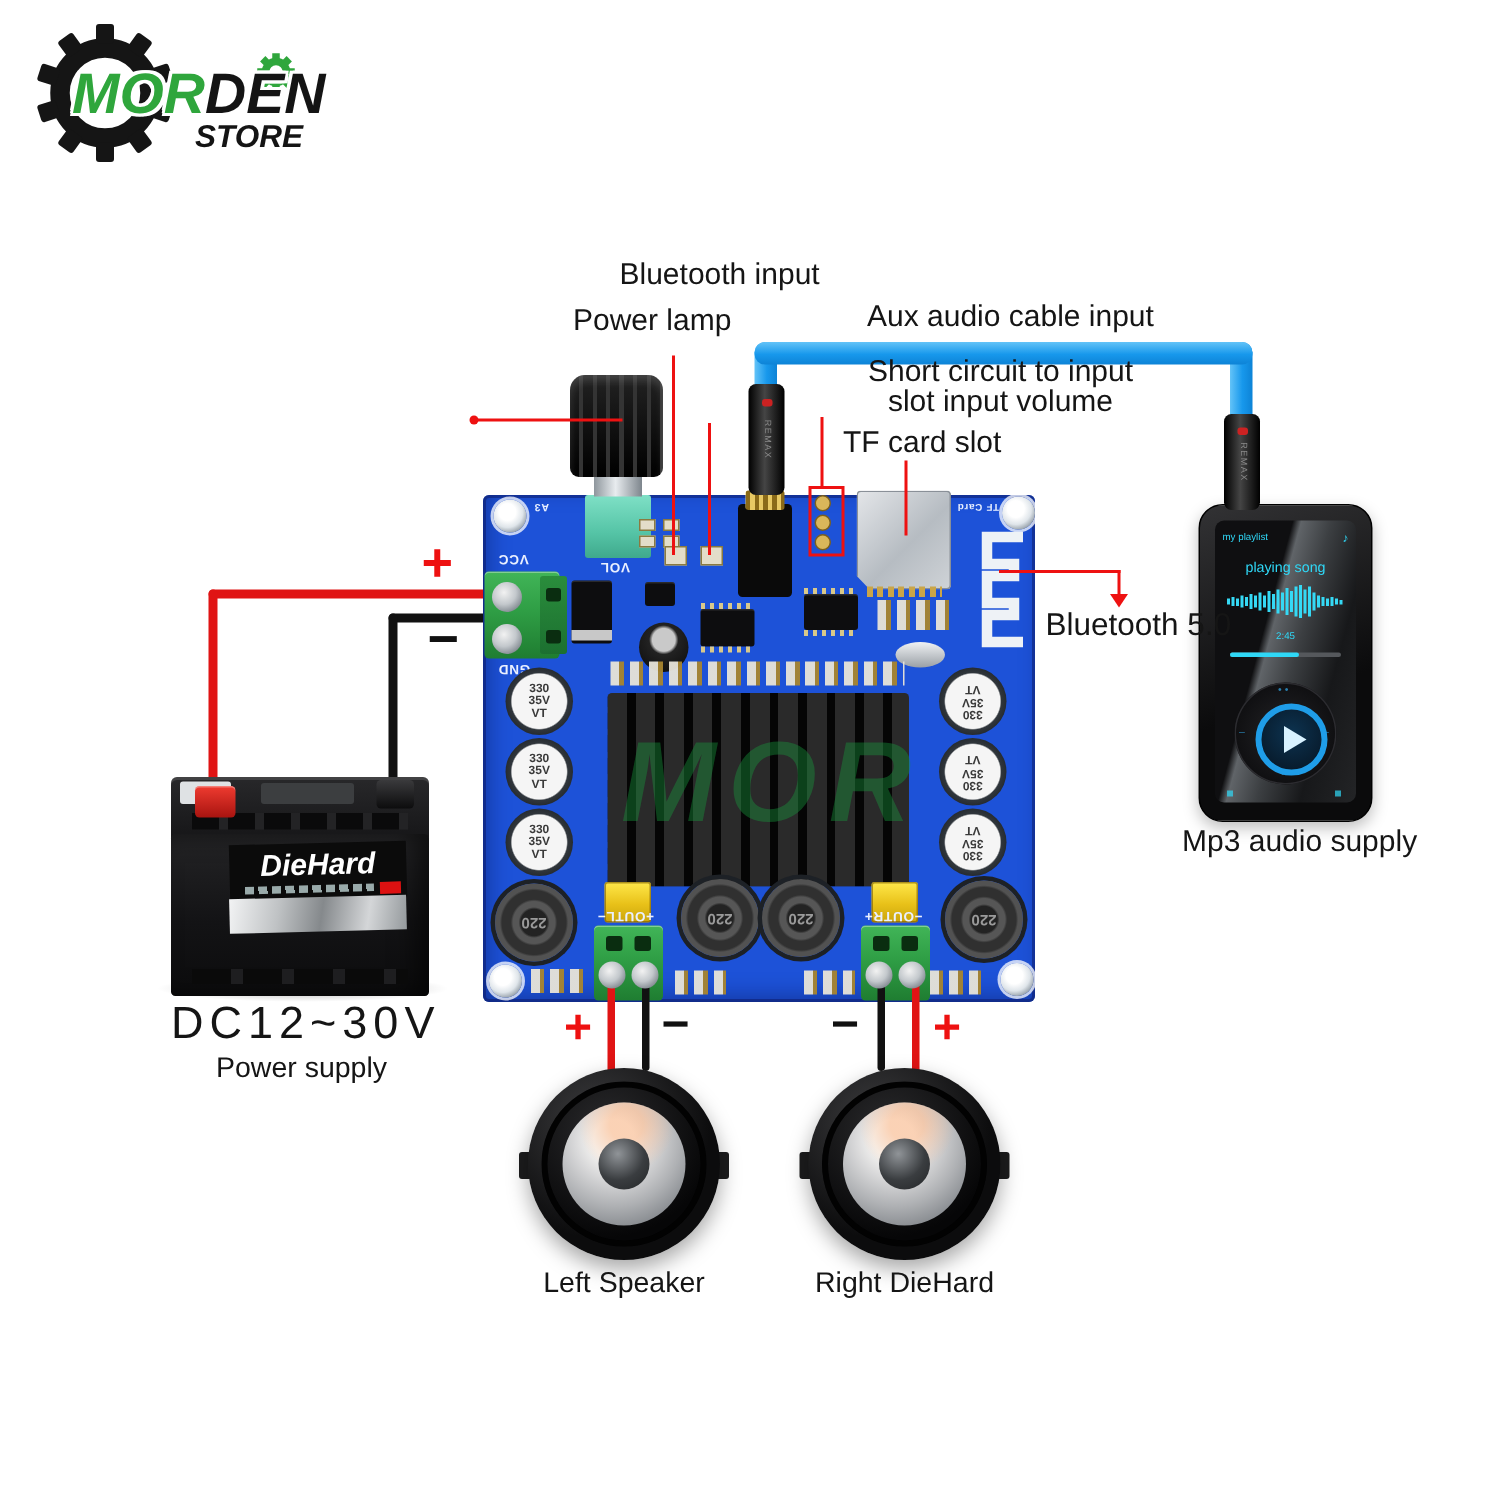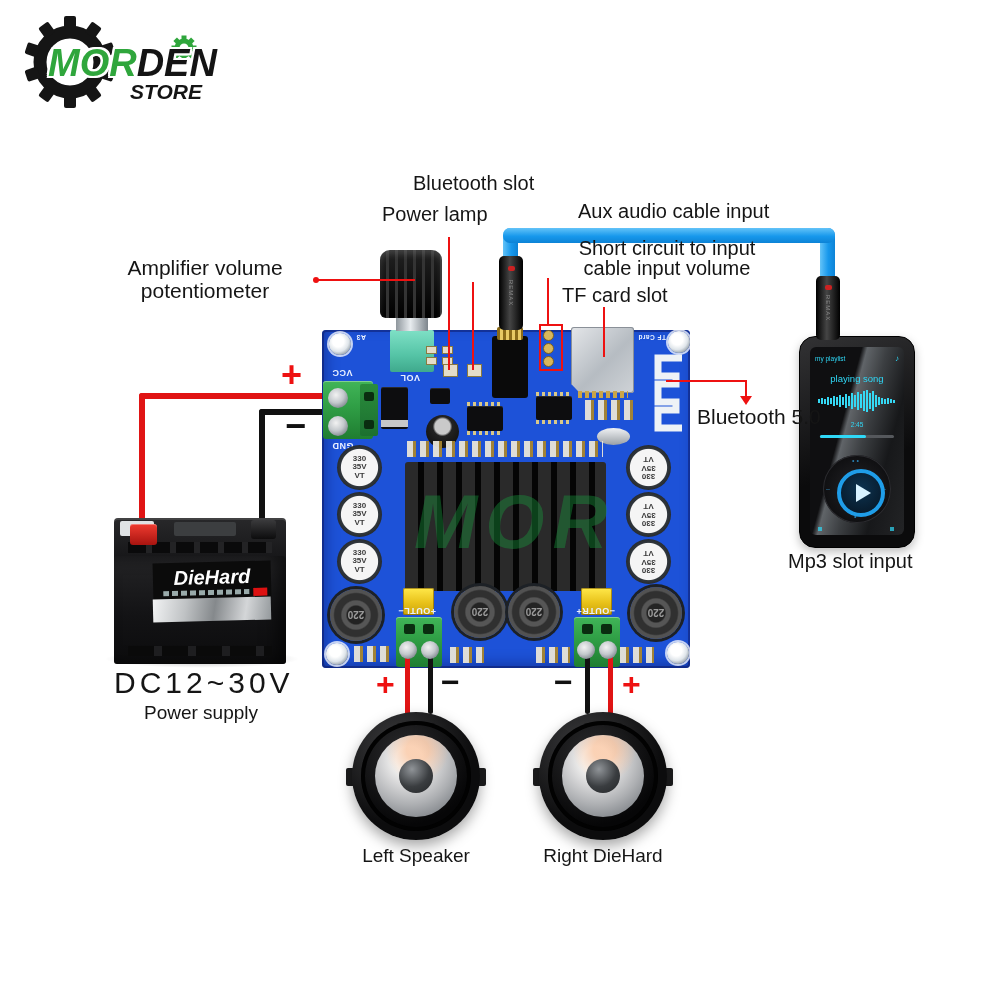--- a/index.html
+++ b/index.html
@@ -317,53 +317,49 @@
         <div class="mark" style="left:3px;top:30px;">–</div>
         <div class="mark" style="left:59px;top:30px;">–</div>
         <div class="dpad-in">
           <div class="tri" style="position:absolute;left:15px;top:11px;"></div>
         </div>
       </div>
       <div class="abs" style="left:8px;top:180px;width:4px;height:4px;background:#2fd8f7;opacity:.7;"></div>
       <div class="abs" style="left:80px;top:180px;width:4px;height:4px;background:#2fd8f7;opacity:.7;"></div>
     </div>
   </div>
-  <div class="abs lbl" style="left:788px;top:550px;font-size:20px;">Mp3 slot input</div>
+  <div class="abs lbl" style="left:788px;top:550px;font-size:20px;">Mp3 audio supply</div>
 
   <div class="abs plug" style="left:499px;top:256px;width:24px;height:74px;">
     <div style="position:absolute;left:9px;top:10px;width:7px;height:5px;background:#c22;border-radius:2px;"></div>
     <div class="plugtxt">REMAX</div>
   </div>
   <div class="abs plug" style="left:816px;top:276px;width:24px;height:64px;">
     <div style="position:absolute;left:9px;top:9px;width:7px;height:5px;background:#c22;border-radius:2px;"></div>
     <div class="plugtxt">REMAX</div>
   </div>
 
   <div class="abs redline" style="left:313px;top:277px;width:6px;height:6px;border-radius:50%;"></div>
   <div class="abs redline" style="left:316px;top:279px;width:99px;height:2px;"></div>
   <div class="abs redline" style="left:448px;top:237px;width:2px;height:133px;"></div>
   <div class="abs redline" style="left:472px;top:282px;width:2px;height:88px;"></div>
   <div class="abs redline" style="left:547px;top:278px;width:2px;height:48px;"></div>
   <div class="abs redline" style="left:603px;top:307px;width:2px;height:50px;"></div>
   <div class="abs redline" style="left:666px;top:380px;width:81px;height:2px;"></div>
   <div class="abs redline" style="left:745px;top:380px;width:2px;height:17px;"></div>
   <div class="abs" style="left:740px;top:396px;width:0;height:0;border-left:6px solid transparent;border-right:6px solid transparent;border-top:9px solid #ee1111;"></div>
 
-  <div class="abs lbl" style="left:413px;top:172px;">Bluetooth slot</div>
+  <div class="abs lbl" style="left:413px;top:172px;">Bluetooth input</div>
   <div class="abs lbl" style="left:382px;top:203px;">Power lamp</div>
   <div class="abs lbl" style="left:578px;top:200px;">Aux audio cable input</div>
   <div class="abs lbl ctr" style="left:557px;top:238px;width:220px;line-height:1.0;">
     <span>Short circuit to input</span><br>
-    <span>cable input volume</span>
+    <span>slot input volume</span>
   </div>
   <div class="abs lbl" style="left:562px;top:284px;">TF card slot</div>
-  <div class="abs lbl ctr" style="left:105px;top:256px;width:200px;font-size:21px;line-height:1.1;">
-    <span>Amplifier volume</span><br>
-    <span>potentiometer</span>
-  </div>
   <div class="abs lbl" style="left:697px;top:405px;font-size:21px;">Bluetooth 5.0</div>
 
   <div class="abs plus" style="left:281px;top:354px;font-size:36px;">+</div>
   <div class="abs minus" style="left:285px;top:405px;font-size:36px;">−</div>
   <div class="abs plus" style="left:376px;top:666px;font-size:32px;">+</div>
   <div class="abs minus" style="left:441px;top:664px;font-size:32px;">−</div>
   <div class="abs minus" style="left:554px;top:664px;font-size:32px;">−</div>
   <div class="abs plus" style="left:622px;top:666px;font-size:32px;">+</div>
 
 </div>

